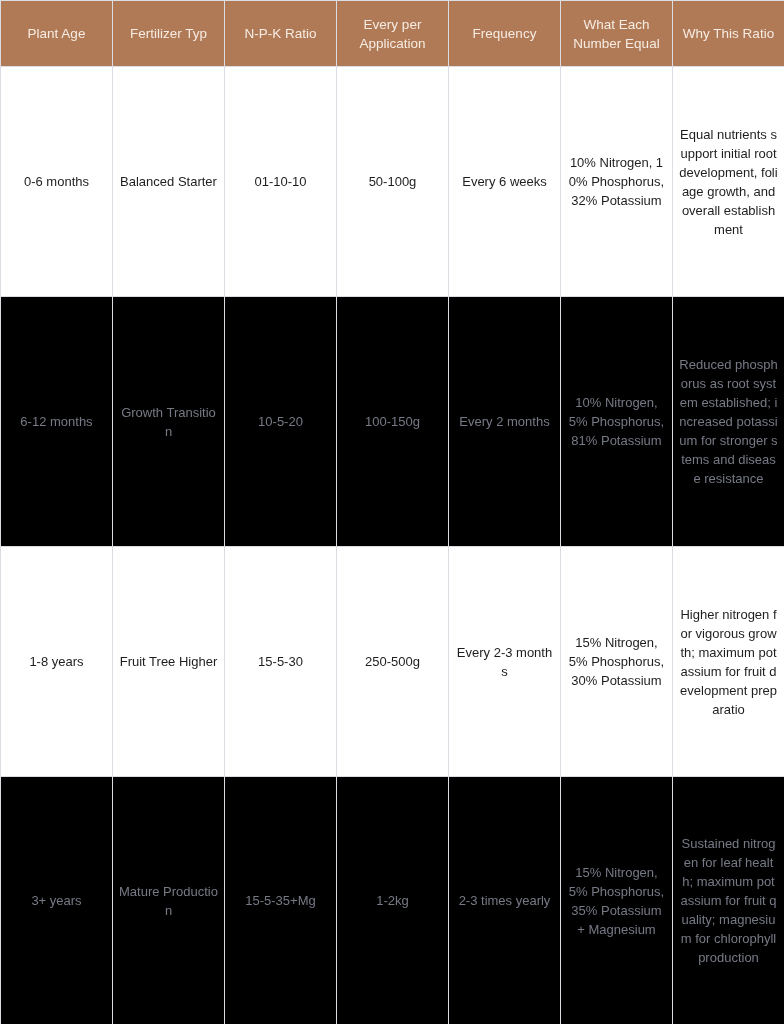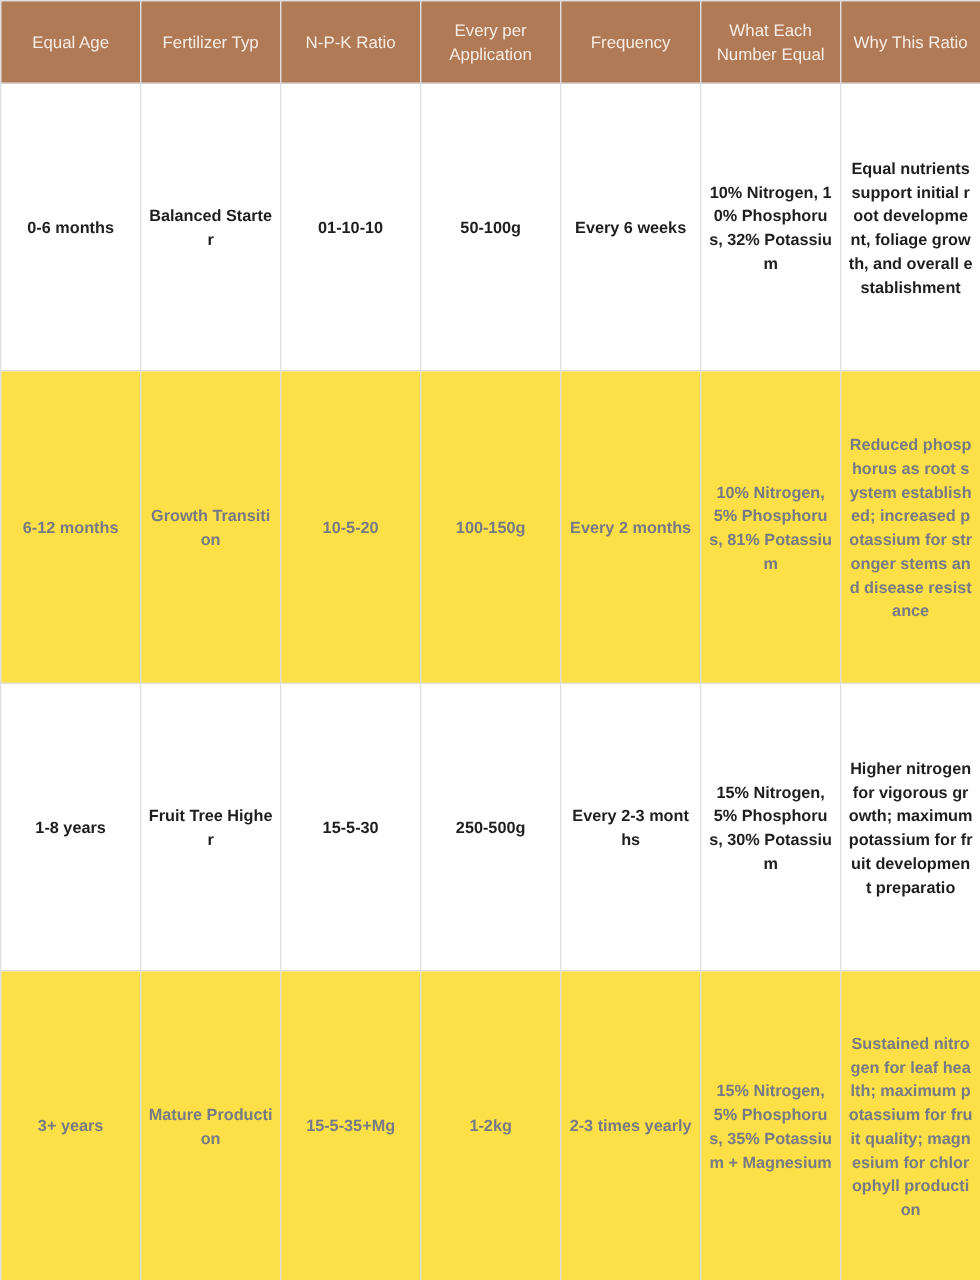--- a/index.html
+++ b/index.html
@@ -23,44 +23,44 @@
     }
     table.npk th {
       background: #b07a56;
       color: #f6ece3;
       font-weight: normal;
       height: 65px;
       font-size: 13.5px;
       line-height: 19px;
       word-break: normal;
     }
-    table.npk td { font-weight: bold; }
+    table.npk td { font-weight: normal; }
     tr.row-white td { background: #ffffff; color: #1e1e1e; }
-    tr.row-beige td { background: #fde047; color: #767a85; }
+    tr.row-beige td { background: #000000; color: #767a85; }
     tr.r1 { height: 230px; }
     tr.r2 { height: 250px; }
     tr.r3 { height: 230px; }
     tr.r4 { height: 248px; }
   </style>
 </head>
 <body>
 
 <table class="npk">
   <colgroup>
     <col>
       <col>
       <col>
       <col>
       <col>
       <col>
       <col>
   </colgroup>
   <thead>
     <tr>
-      <th>Equal Age</th>
+      <th>Plant Age</th>
       <th>Fertilizer Typ</th>
       <th>N-P-K Ratio</th>
       <th>Every per Application</th>
       <th>Frequency</th>
       <th>What Each Number Equal</th>
       <th>Why This Ratio</th>
     </tr>
   </thead>
   <tbody>
     <tr class="row-white r1">

